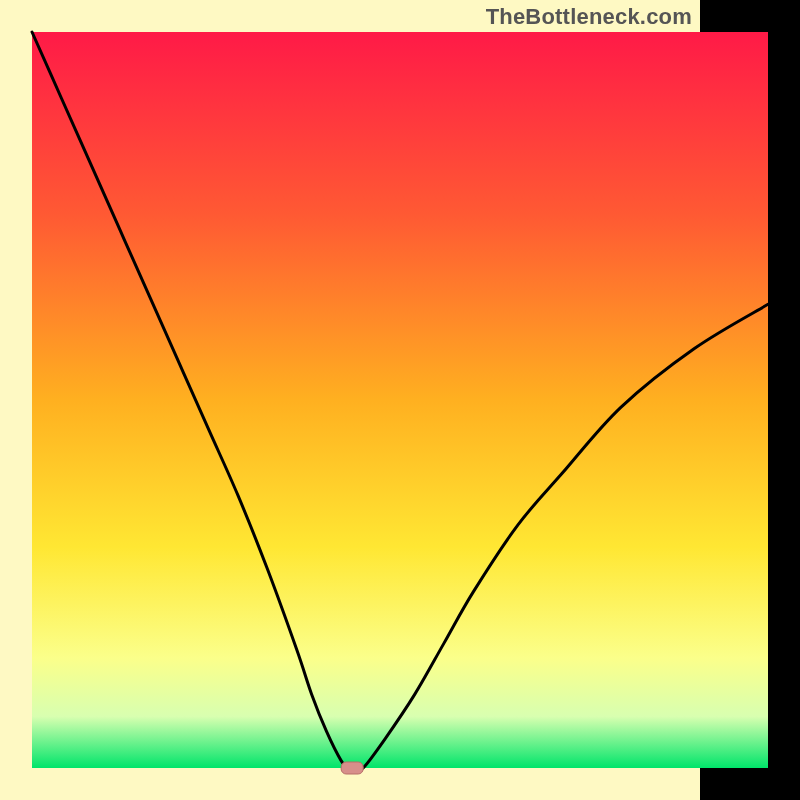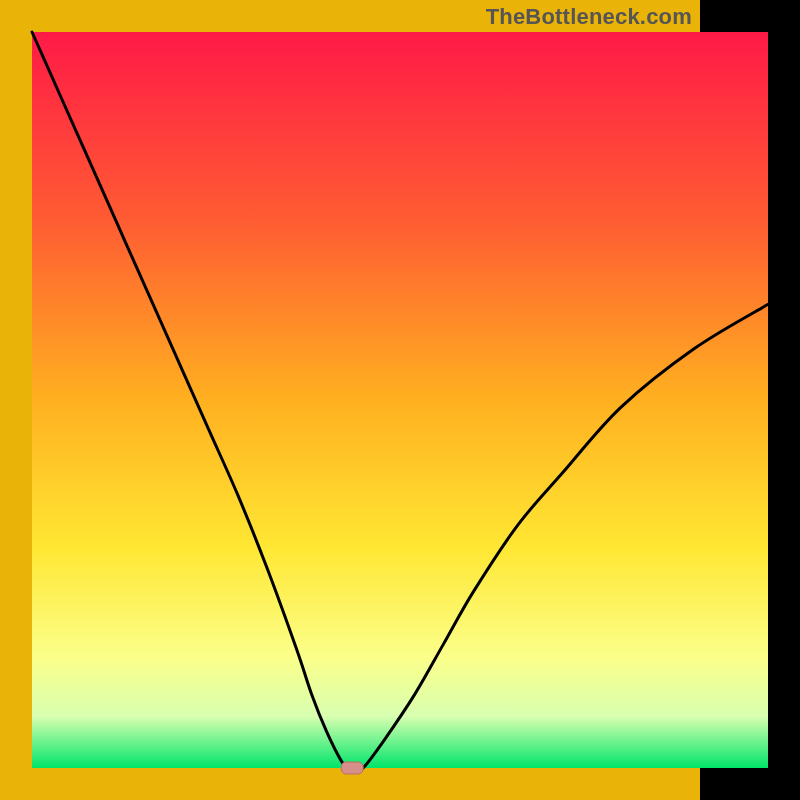--- a/index.html
+++ b/index.html
@@ -8,21 +8,21 @@
     width: 800px;
     height: 800px;
     background: #000;
     font-family: Arial, Helvetica, sans-serif;
     overflow: hidden;
   }
   .frame {
     position: relative;
     width: 700px;
     height: 800px;
-    background: #eab308;
+    background: #fef9c3;
   }
   .watermark {
     position: absolute;
     top: 4px;
     right: 8px;
     color: #555;
     font-size: 22px;
     font-weight: 600;
     letter-spacing: 0.2px;
     user-select: none;

